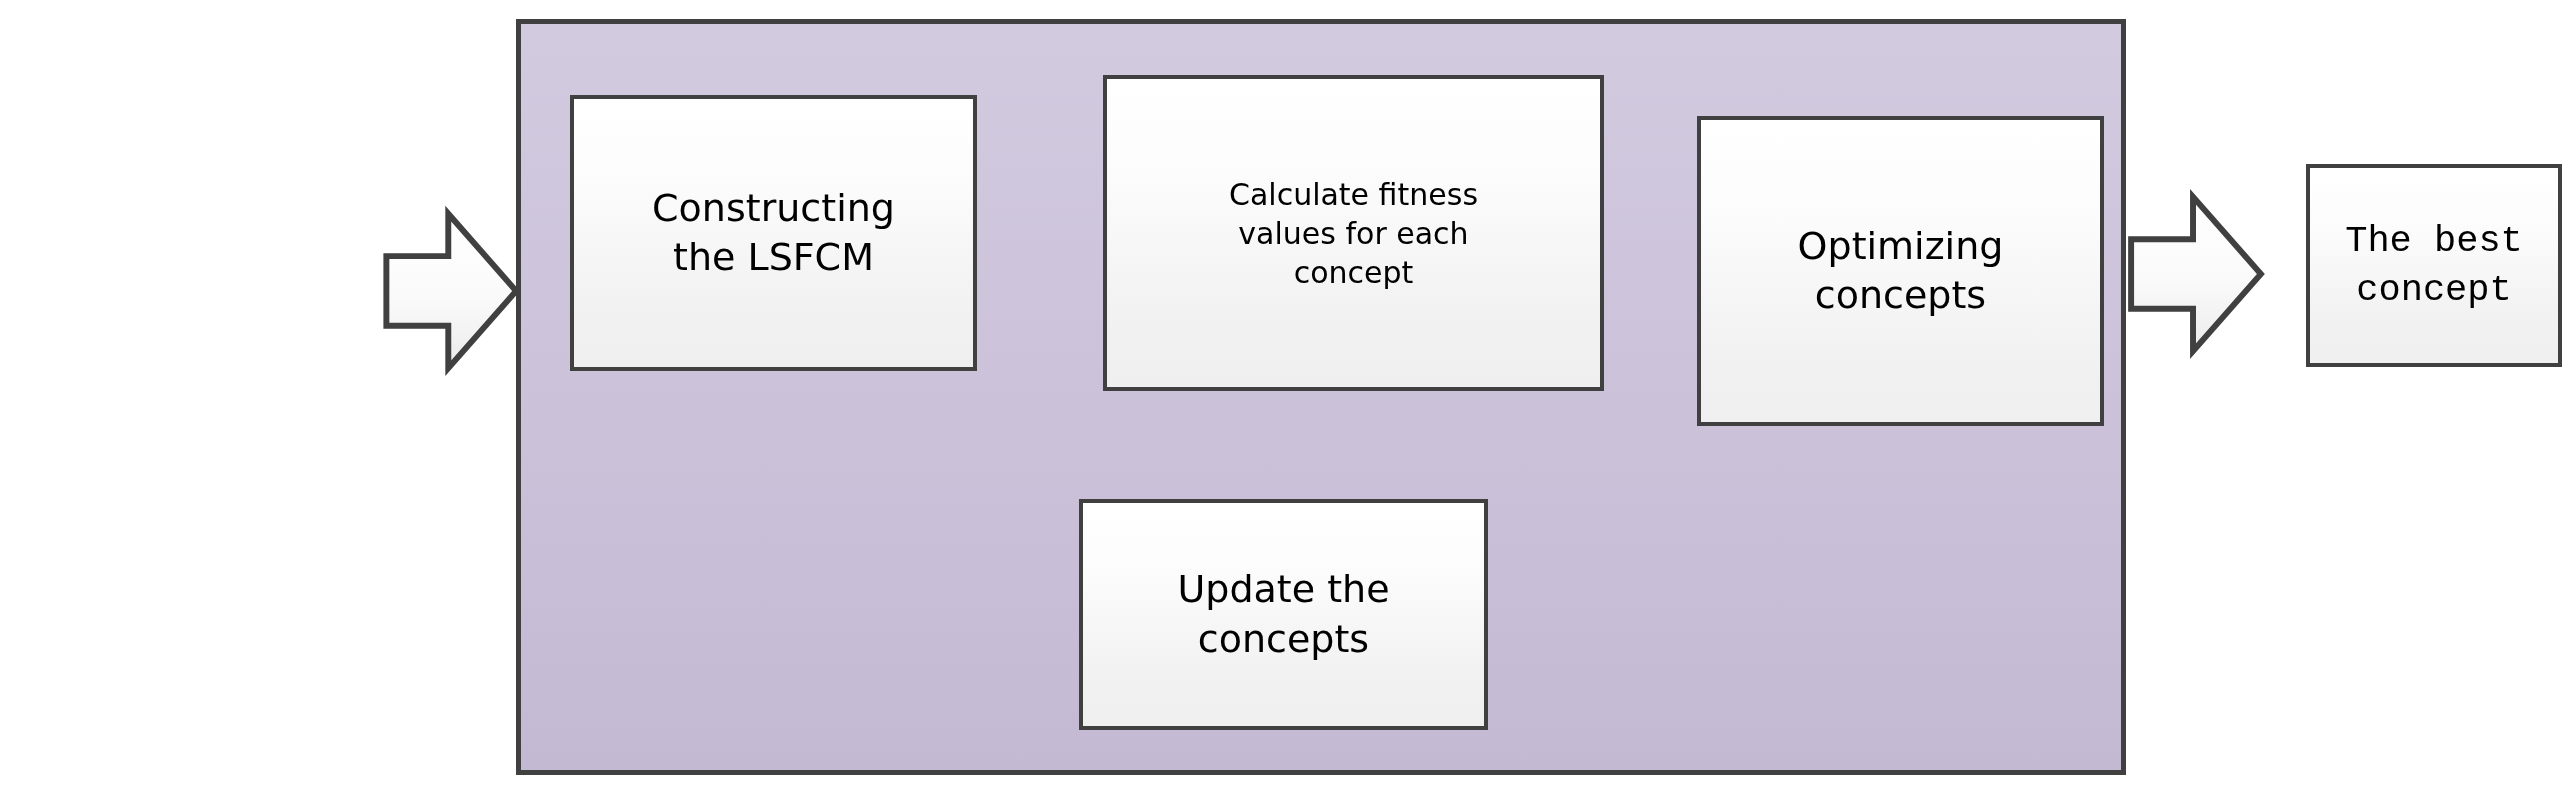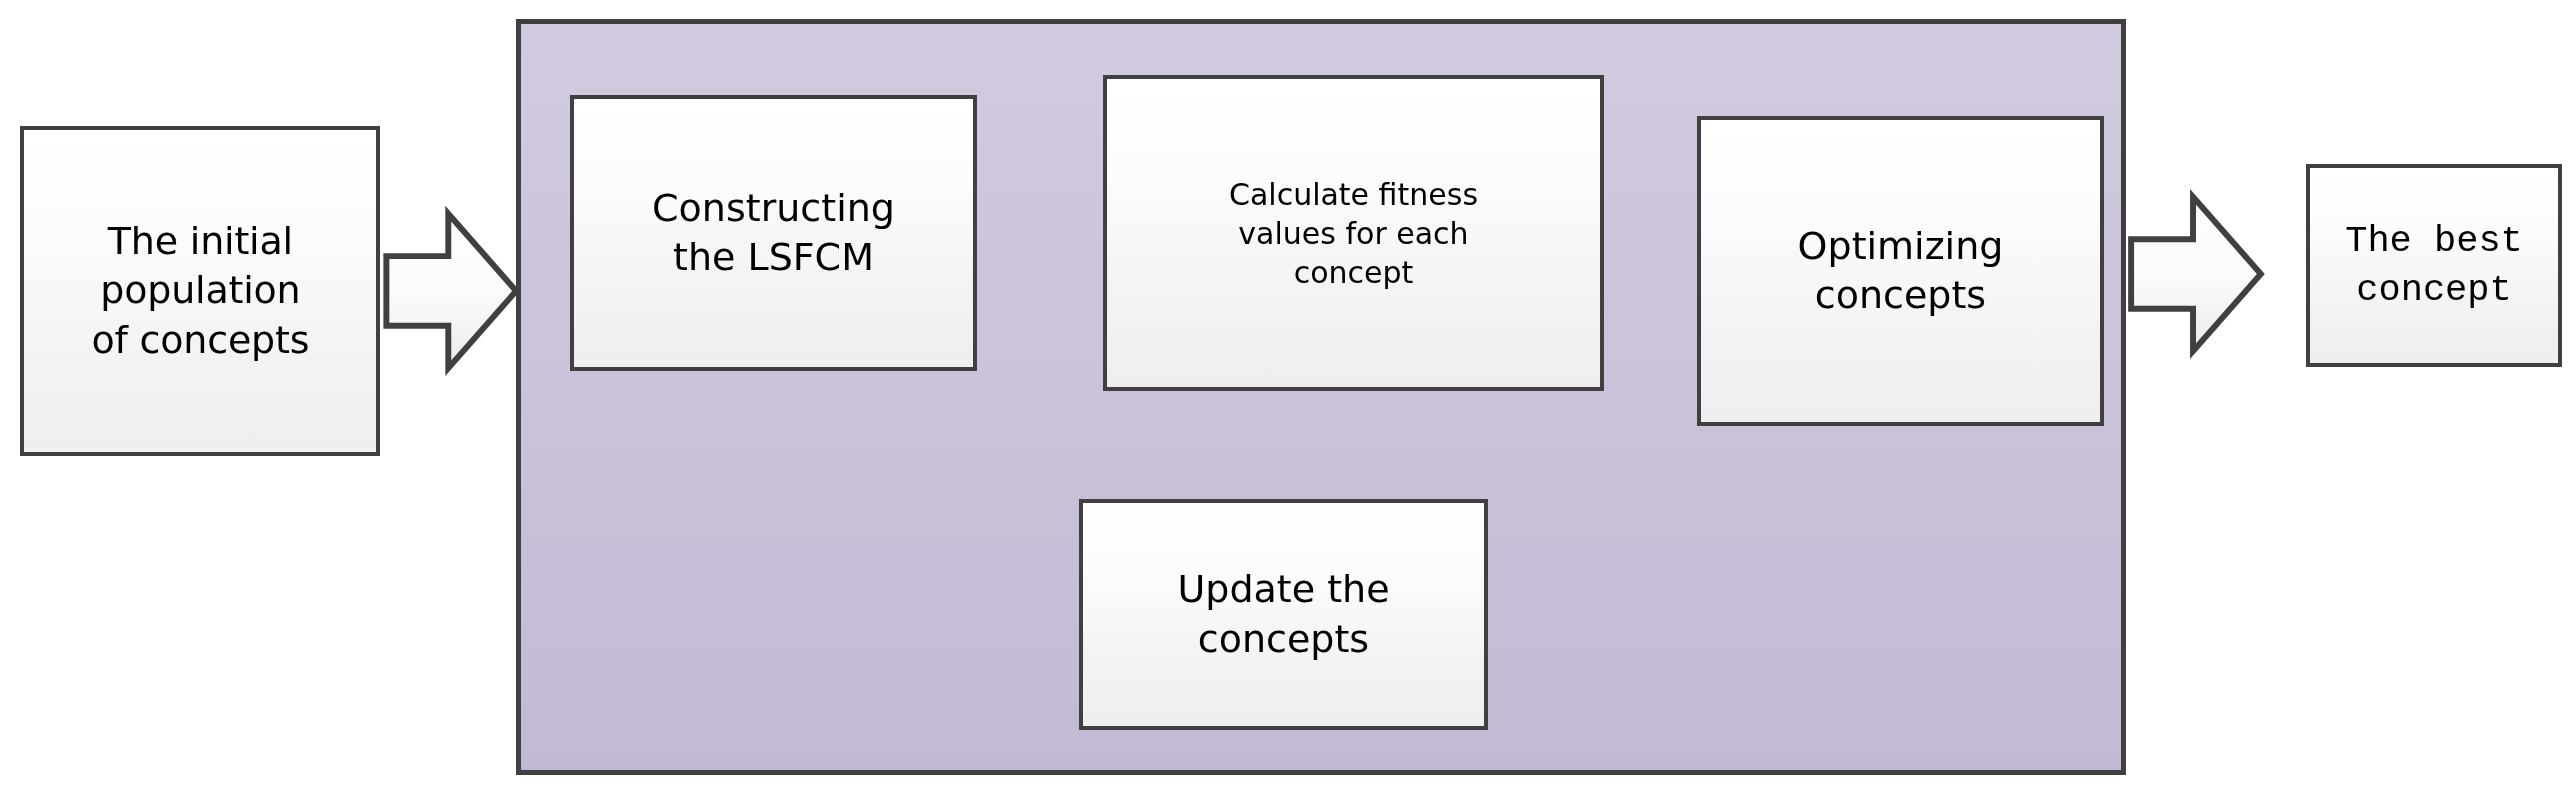--- a/index.html
+++ b/index.html
@@ -107,25 +107,20 @@
       <path d="M 1745,718 L 1828,680 Q 1803,718 1828,756 Z" fill="#404040" stroke="#404040" stroke-width="2" stroke-linejoin="round"></path>
     </g>
 
     <g>
       <path d="M 1268,718 L 925,718 L 925,492" fill="none" stroke="#404040" stroke-width="9" stroke-linejoin="miter" stroke-linecap="square"></path>
       <path d="M 925,437 L 887,520 Q 925,495 963,520 Z" fill="#404040" stroke="#404040" stroke-width="2" stroke-linejoin="round"></path>
     </g>
 
   </svg>
 
-  <div class="node" id="node-initial">
-    <span class="node-label">The initial
-population
-of concepts</span>
-  </div>
 
   <div class="node" id="node-construct">
     <span class="node-label">Constructing
 the  LSFCM</span>
   </div>
 
   <div class="node" id="node-fitness">
     <span class="node-label">Calculate fitness
 values for each
 concept</span>

